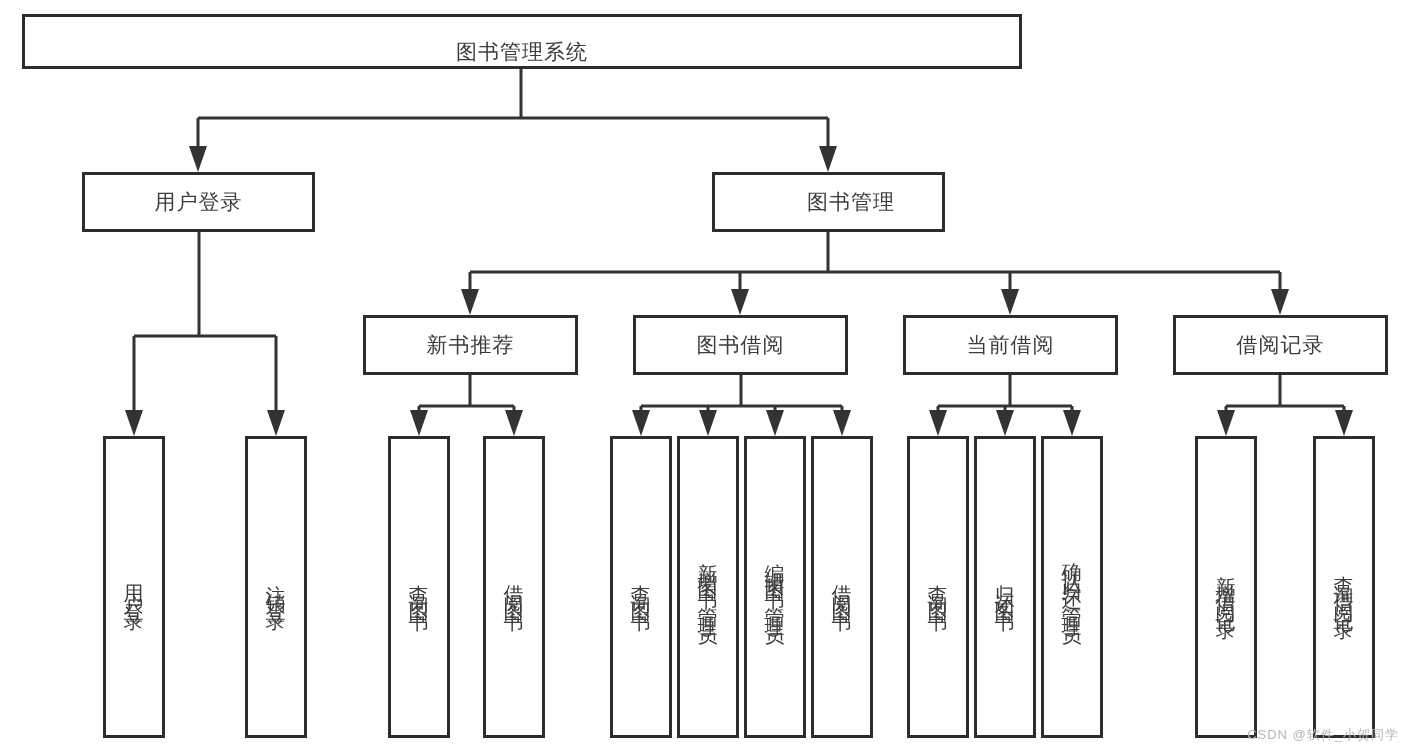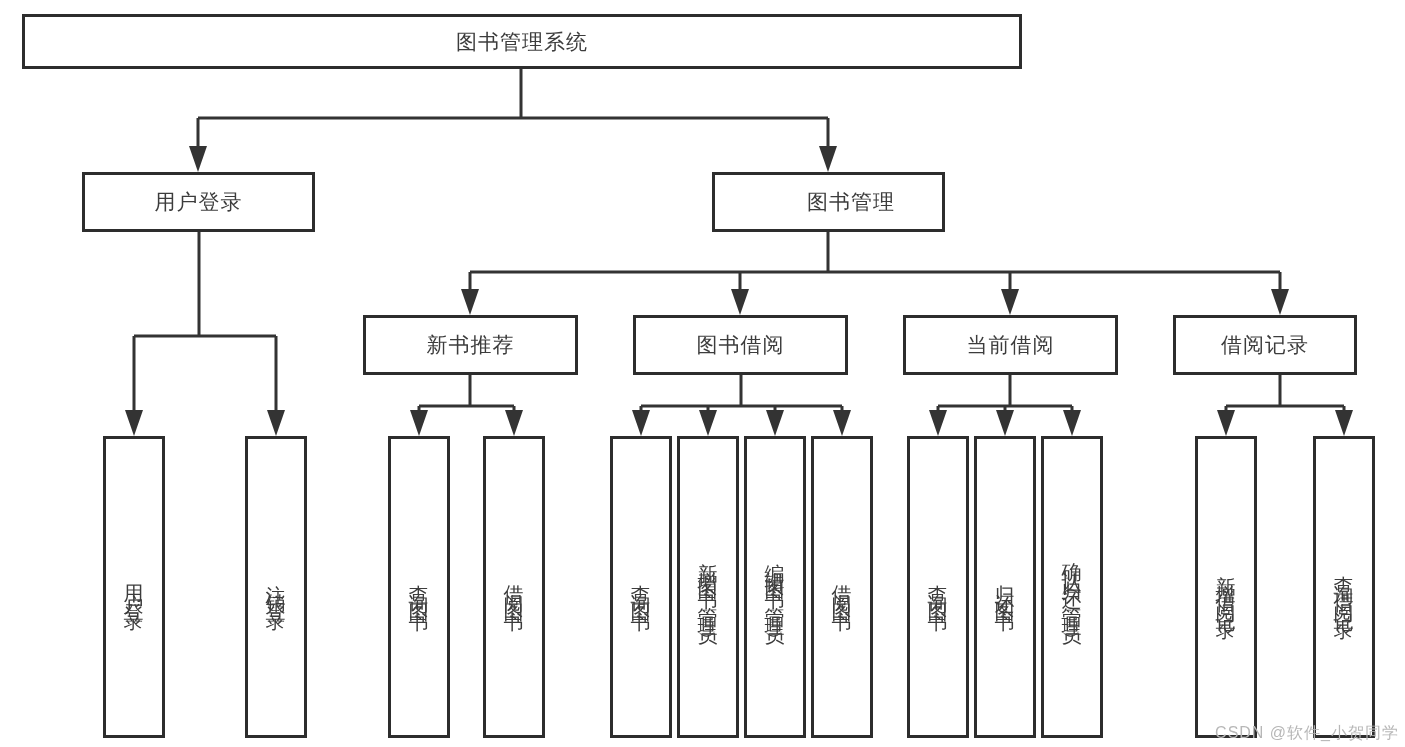--- a/index.html
+++ b/index.html
@@ -26,33 +26,33 @@
   .vbox .vtext {
     writing-mode:vertical-lr;
     text-orientation:mixed;
     letter-spacing:9px;
     line-height:1.1;
     white-space:nowrap;
   }
   .watermark {
     position:absolute;
     right:6px; bottom:3px;
-    font-size:16px;
+    font-size:13px;
     color:#b7b7b7;
     letter-spacing:1px;
   }
 
   
-  #n-root  { left:22px;  top:14px;  width:1000px; height:55px; }
+  #n-root  { left:22px;  top:14px;  width:1000px; height:55px;align-items:flex-end; }
   #n-l2a   { left:82px;  top:172px; width:233px;  height:60px; }
   #n-l2b   { left:712px; top:172px; width:233px;  height:60px;padding-left:45px; }
   #n-l3a   { left:363px; top:315px; width:215px;  height:60px;font-family:Liberation Serif, serif; }
   #n-l3b   { left:633px; top:315px; width:215px;  height:60px; }
   #n-l3c   { left:903px; top:315px; width:215px;  height:60px; }
-  #n-l3d   { left:1173px;top:315px; width:184px;  height:60px; }
+  #n-l3d   { left:1173px;top:315px; width:215px;  height:60px; }
   .leaf    { top:436px; width:62px; height:302px; }
   #lf1  { left:103px; }  #lf2  { left:245px; }
   #lf3  { left:388px; }  #lf4  { left:483px; }
   #lf5  { left:610px; }  #lf6  { left:677px; }
   #lf7  { left:744px; }  #lf8  { left:811px; }
   #lf9  { left:907px; }  #lf10 { left:974px; }
   #lf11 { left:1041px; } #lf12 { left:1195px; }
   #lf13 { left:1313px; }
 </style>
 </head>

